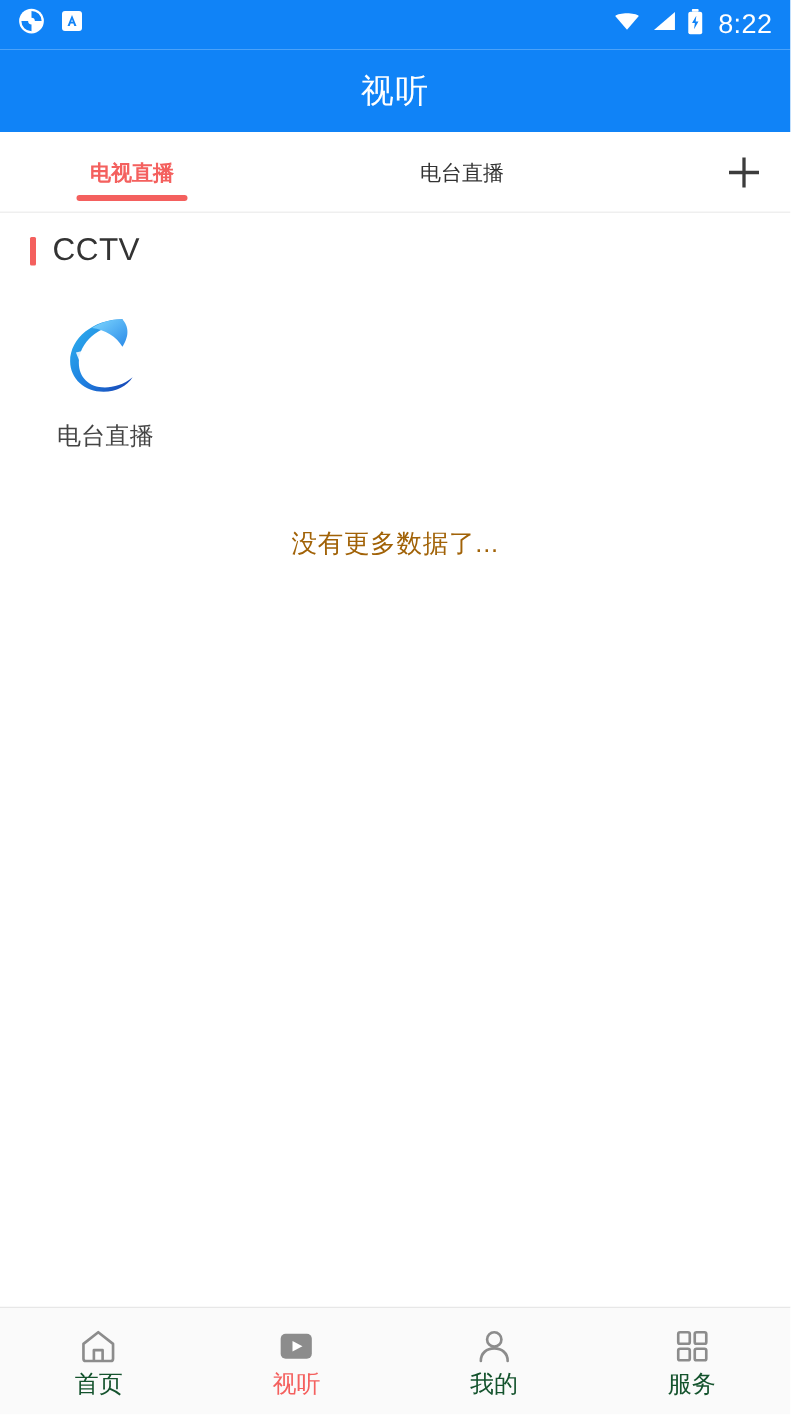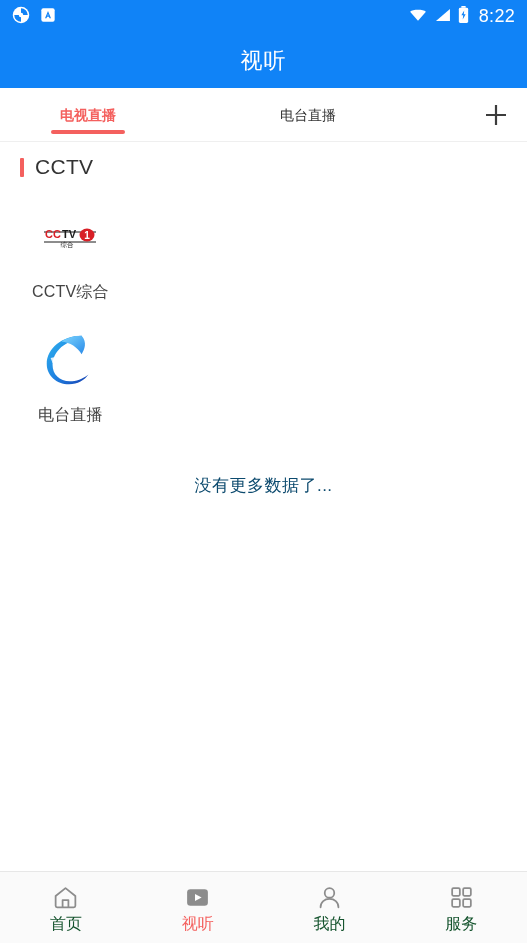--- a/index.html
+++ b/index.html
@@ -117,21 +117,21 @@
     margin-bottom:14px;
   }
   .channel-logo svg { display:block; }
   .channel-name {
     font-size:16px; color:#444444; text-align:center; line-height:1.2;
     letter-spacing:.2px;
   }
 
   .nomore {
     text-align:center;
-    color:#0c4a6e;
+    color:#a16207;
     font-size:17px;
     margin-top:40px;
     letter-spacing:.5px;
   }
 
   
   .bottomnav {
     height:72px;
     flex:0 0 auto;
     background:#fafafa;
@@ -212,38 +212,20 @@
         </svg>
       </span>
     </div>
   </div>
 
   <div class="content">
 
     <div class="section-header">
       <span class="section-bar"></span>
       <span class="section-title">CCTV</span>
-    </div>
-    <div class="grid">
-      <div class="channel">
-        <div class="channel-logo">
-          <svg width="58" height="28" viewBox="0 0 116 56">
-            <path d="M6 18 H110" stroke="#1a1a1a" stroke-width="2.4"></path>
-            <path d="M6 38 H110" stroke="#1a1a1a" stroke-width="2"></path>
-            <g font-family="Liberation Sans, sans-serif" font-weight="bold" font-size="22">
-              <text x="8" y="30" fill="#d81f26">CC</text>
-              <text x="42" y="30" fill="#1a1a1a">TV</text>
-            </g>
-            <ellipse cx="92" cy="24" rx="15" ry="13" fill="#d81f26"></ellipse>
-            <text x="92" y="32" text-anchor="middle" font-family="Liberation Sans, sans-serif" font-weight="bold" font-size="20" fill="#ffffff">1</text>
-            <text x="52" y="48" text-anchor="middle" font-family="DejaVu Sans, sans-serif" font-size="13" fill="#1a1a1a">综合</text>
-          </svg>
-        </div>
-        <span class="channel-name">CCTV综合</span>
-      </div>
     </div>
 
     <div class="grid">
       <div class="channel">
         <div class="channel-logo">
           <svg width="62" height="62" viewBox="0 0 64 64">
             <defs>
               <linearGradient id="clg1" x1="0" y1="0" x2="1" y2="1">
                 <stop offset="0%" stop-color="#2fb6ef"></stop>
                 <stop offset="55%" stop-color="#1f7fe0"></stop>

